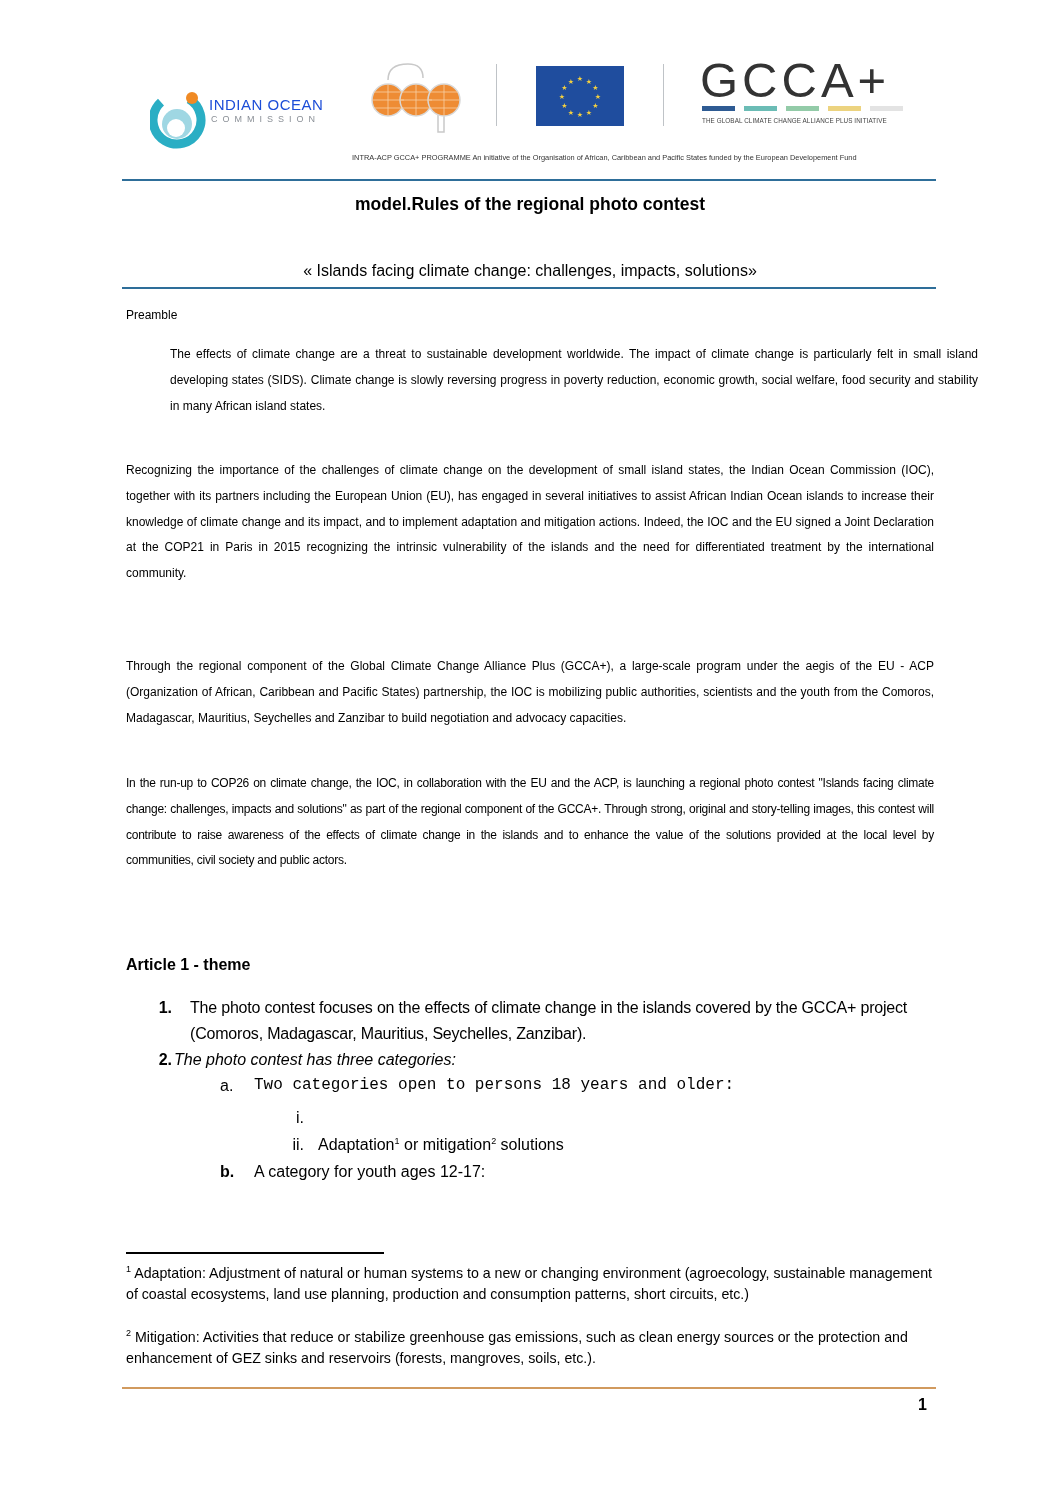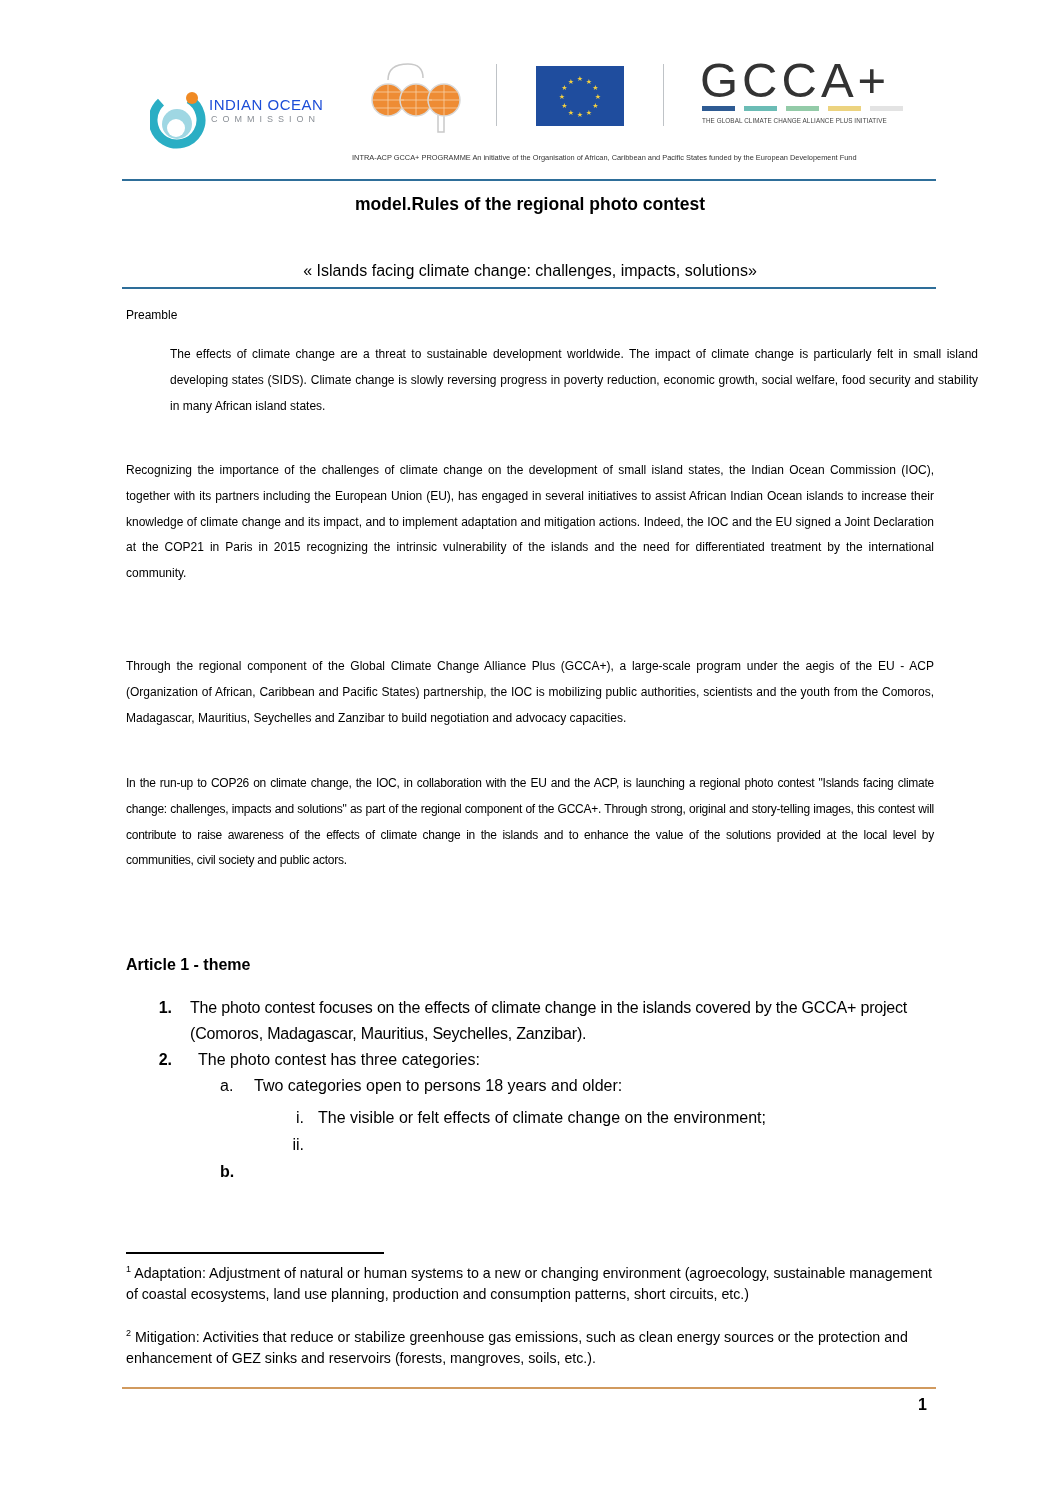--- a/index.html
+++ b/index.html
@@ -123,39 +123,42 @@
 
 <div class="abs h-article" style="top:956px;">Article 1 - theme</div>
 
 <div class="abs li" style="left:126px; top:995px; width:808px;">
   <span class="num" style="left:22px; width:24px; font-weight:bold;">1.</span>
   <div style="margin-left:64px; letter-spacing:-0.2px;">The photo contest focuses on the effects of climate change in the islands covered by the GCCA+ project (Comoros, Madagascar, Mauritius, Seychelles, Zanzibar).</div>
 </div>
 
 <div class="abs li" style="left:126px; top:1047px; width:808px;">
   <span class="num" style="left:22px; width:24px; font-weight:bold;">2.</span>
-  <div style="margin-left:72px;">The photo contest has three categories:</div>
+  <div style="margin-left:48px;font-style:italic;">The photo contest has three categories:</div>
 </div>
 
 <div class="abs li" style="left:126px; top:1073px; width:808px;">
   <span class="num" style="left:82px; width:24px; text-align:left; padding-left:12px;">a.</span>
-  <div style="margin-left:128px;">Two categories open to persons 18 years and older:</div>
+  <div style="margin-left:128px;font-family:Liberation Mono, monospace;">Two categories open to persons 18 years and older:</div>
 </div>
 
 <div class="abs li" style="left:126px; top:1105px; width:808px;">
   <span class="num" style="left:150px; width:28px;">i.</span>
-  <div style="margin-left:192px;">The visible or felt effects of climate change on the environment;</div>
 </div>
 
 <div class="abs li" style="left:126px; top:1132px; width:808px;">
   <span class="num" style="left:150px; width:28px;">ii.</span>
+  <div style="margin-left:192px;">
+    <span>Adaptation</span><sup>1</sup><span> or mitigation</span><sup>2</sup><span> solutions</span>
+  </div>
 </div>
 
 <div class="abs li" style="left:126px; top:1159px; width:808px;">
   <span class="num" style="left:82px; width:24px; text-align:left; padding-left:12px; font-weight:bold;">b.</span>
+  <div style="margin-left:128px;">A category for youth ages 12-17:</div>
 </div>
 
 <div class="abs fn-rule"></div>
 <div class="abs fn" style="top:1263px;">
   <sup>1</sup><span> Adaptation: Adjustment of natural or human systems to a new or changing environment (agroecology, sustainable management of coastal ecosystems, land use planning, production and consumption patterns, short circuits, etc.)</span>
 </div>
 <div class="abs fn" style="top:1327px;">
   <sup>2</sup><span> Mitigation: Activities that reduce or stabilize greenhouse gas emissions, such as clean energy sources or the protection and enhancement of GEZ sinks and reservoirs (forests, mangroves, soils, etc.).</span>
 </div>
 

